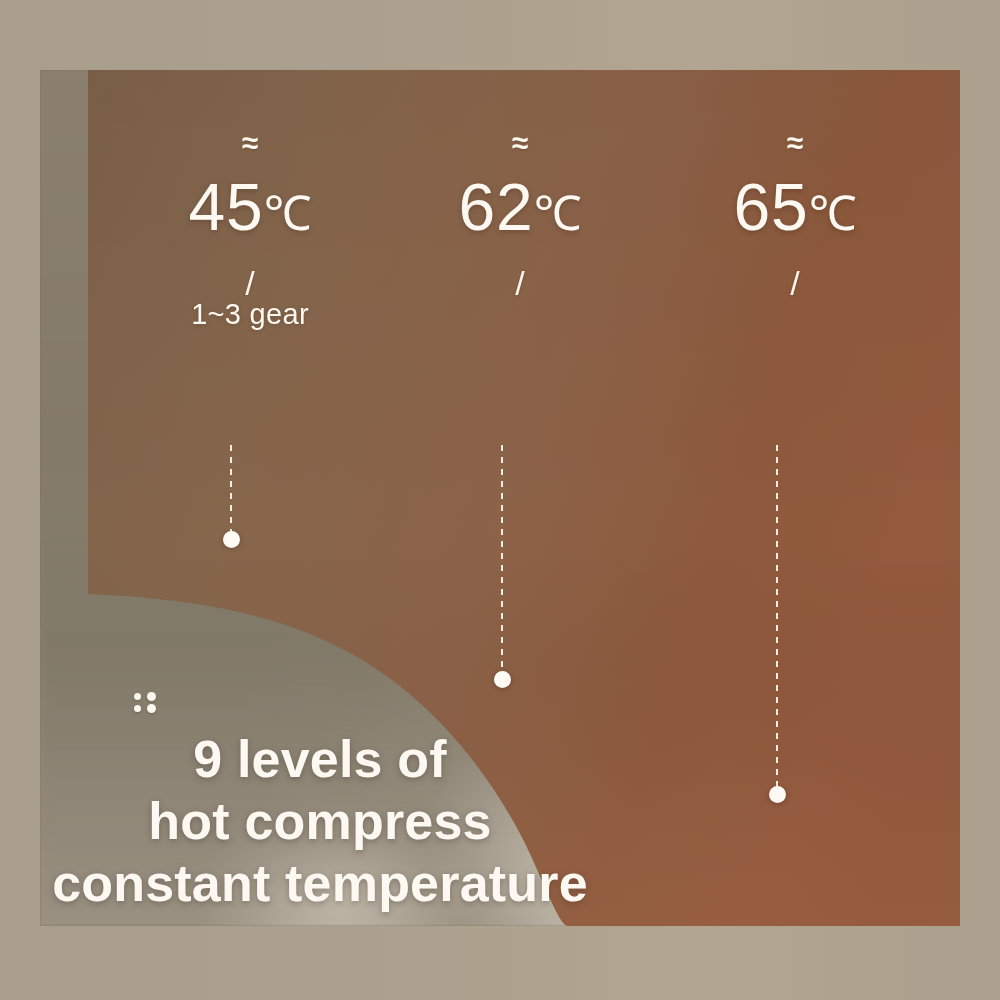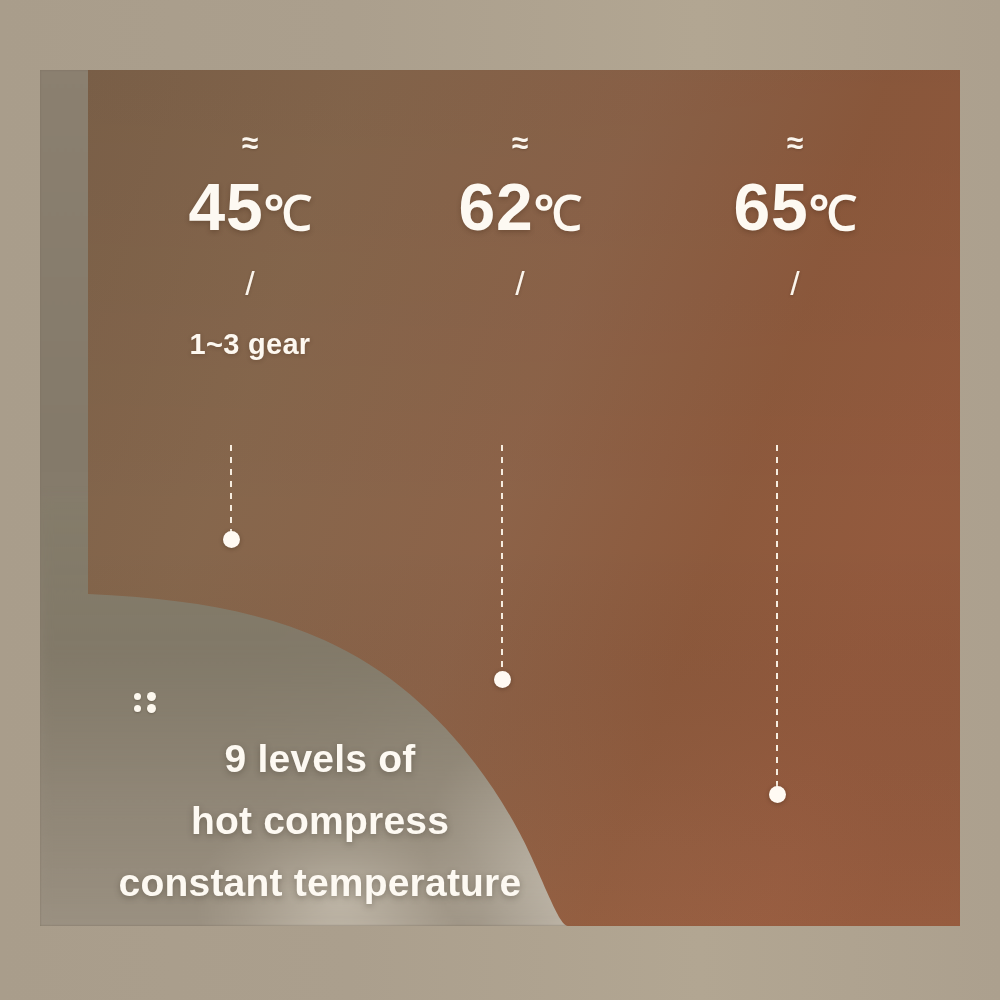--- a/index.html
+++ b/index.html
@@ -104,43 +104,42 @@
     line-height: 1;
     font-weight: 700;
     letter-spacing: 0;
     color: #fbf6ee;
     text-shadow: 0 1px 2px rgba(60,35,20,0.30);
   }
   .temp-value {
     margin-top: 16px;
     font-size: 66px;
     line-height: 1;
-    font-weight: 700;
+    font-weight: 400;
     letter-spacing: 1px;
     color: #fdf9f2;
     text-shadow: 0 2px 5px rgba(60,35,20,0.30);
     white-space: nowrap;
   }
   .temp-value .deg {
     font-size: 48px;
     letter-spacing: 0;
   }
   .slash-sep {
     margin-top: 26px;
     font-size: 34px;
     line-height: 1;
     font-weight: 300;
     color: #fbf5ec;
     text-shadow: 0 1px 3px rgba(60,35,20,0.28);
   }
   .gear-label {
-    margin-top: 30px;
     font-size: 29px;
     line-height: 1;
-    font-weight: 700;
+    font-weight: 400;
     letter-spacing: 0.3px;
     color: #fdf8f0;
     text-shadow: 0 1px 4px rgba(60,35,20,0.28);
     white-space: nowrap;
   }
 
   
   .connector {
     position: absolute;
     width: 2px;
@@ -175,21 +174,21 @@
   #caption-block {
     position: absolute;
     left: 0;
     top: 658px;
     width: 560px;
     text-align: center;
     color: #fdf9f2;
     pointer-events: none;
   }
   .caption-line {
-    font-size: 39px;
+    font-size: 52px;
     line-height: 62px;
     font-weight: 700;
     letter-spacing: 0.2px;
     color: #fdf9f2;
     text-shadow: 0 2px 6px rgba(55,45,35,0.35);
     white-space: nowrap;
   }
 
   
   #dots-icon {

